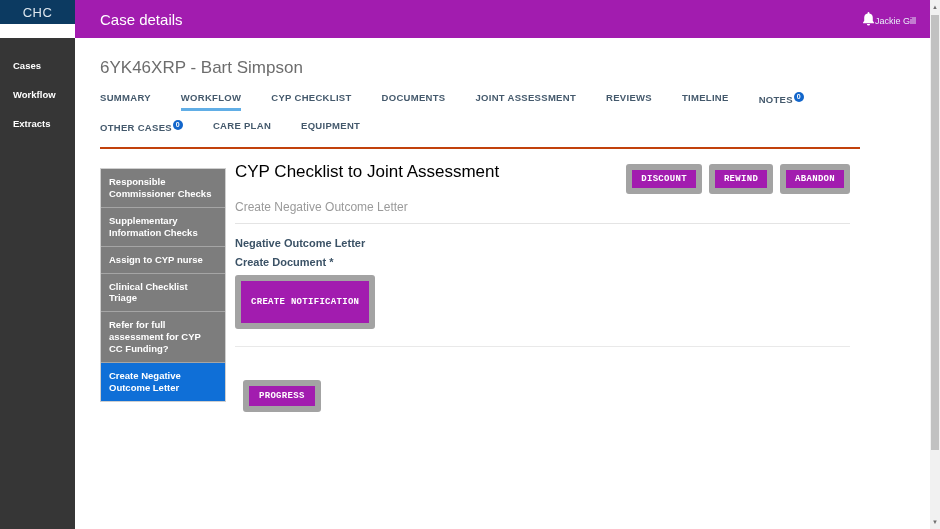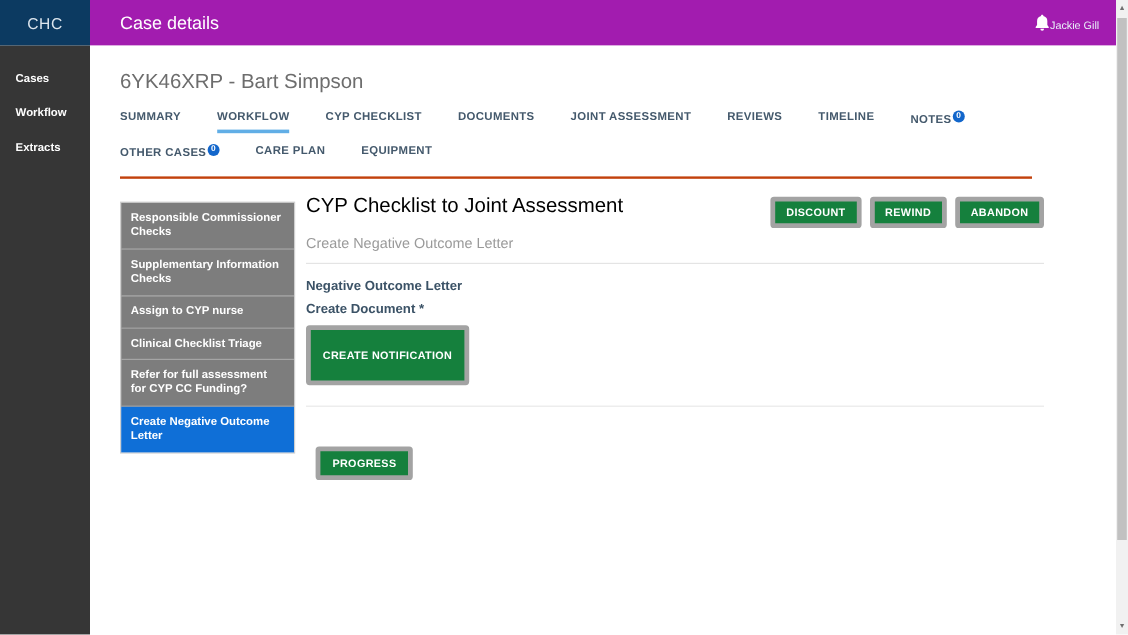--- a/index.html
+++ b/index.html
@@ -2,21 +2,21 @@
 <html><head>
 <meta charset="utf-8">
 <style>
   * { margin: 0; padding: 0; box-sizing: border-box; }
   html, body { width: 940px; height: 529px; overflow: hidden; }
   body { font-family: "Liberation Sans", sans-serif; background: #fff; }
   .app { position: relative; width: 940px; height: 529px; background: #fff; overflow: hidden; }
 
   
   .topbar { position: absolute; top: 0; left: 0; right: 10px; height: 38px; display: flex; }
-  .logo-box { width: 75px; height: 38px; background: #0c3a61; color: #dde6ee; font-size: 13px;
+  .logo-box { width: 75px; height: 24px; background: #0c3a61; color: #dde6ee; font-size: 13px;
               display: flex; align-items: center; justify-content: center; letter-spacing: 0.5px; }
   .titlebar { flex: 1; background: #a21caf; color: #fff; display: flex; align-items: center; padding: 0 14px 0 25px; }
   .titlebar-title { font-size: 15px; font-weight: 400; }
   .titlebar-right { margin-left: auto; display: flex; align-items: flex-end; gap: 0; }
   .bell { width: 13px; height: 14px; display: inline-block; }
   .user-name { font-size: 9px; color: #e9f1f9; }
 
   
   .sidebar { position: absolute; top: 38px; left: 0; bottom: 0; width: 75px; background: #363636; padding-top: 13px; }
   .sidebar-item { color: #fff; font-size: 9.5px; font-weight: 700; padding: 9px 0 9px 13px; cursor: pointer; }
@@ -29,33 +29,33 @@
   .tabs { display: flex; flex-wrap: wrap; column-gap: 30px; row-gap: 9px; max-width: 760px;
           border-bottom: 2px solid #c2410c; padding-bottom: 9px; }
   .tab { font-size: 9.5px; font-weight: 700; color: #44596c; letter-spacing: 0.3px; padding-bottom: 5px;
          cursor: pointer; white-space: nowrap; position: relative; }
   .tab.active { border-bottom: 3px solid #61aee6; }
   .tab .badge { display: inline-block; background: #1266cb; color: #fff; font-size: 7px; line-height: 10px;
                 width: 10px; height: 10px; border-radius: 50%; text-align: center; vertical-align: super; margin-left: 1px; }
 
   
   .workflow-layout { display: flex; margin-top: 19px; }
-  .steps { width: 146px; flex: none; border: 1px solid #cfcfcf; align-self: flex-start; }
+  .steps { width: 126px; flex: none; border: 1px solid #cfcfcf; align-self: flex-start; }
   .step { background: #7d7d7d; color: #fff; font-size: 9.5px; font-weight: 700; line-height: 1.25;
           padding: 7px 8px; border-bottom: 1px solid #a5a5a5; cursor: pointer; }
   .step:last-child { border-bottom: none; }
   .step.active { background: #0f6fd7; border-color: #0f6fd7; }
 
   
   .panel { width: 615px; margin-left: 9px; margin-top: -6px; }
   .panel-header { display: flex; align-items: flex-start; justify-content: space-between; }
   .panel-heading { font-size: 17px; font-weight: 400; color: #000000; }
   .panel-actions { display: flex; gap: 7px; padding-top: 2px; }
-  .btn { background: #15803d; color: #fff; border: 4px solid #a3a3a3; border-radius: 3px;
-         font-family: Liberation Sans, sans-serif; font-size: 9px; font-weight: 700;
+  .btn { background: #a21caf; color: #fff; border: 6px solid #a3a3a3; border-radius: 3px;
+         font-family: Liberation Mono, monospace; font-size: 9px; font-weight: 700;
          letter-spacing: 0.3px; padding: 4px 9px; cursor: pointer; }
   .panel-subheading { font-size: 12px; color: #9a9a9a; margin-top: 6px; }
   .panel-divider { border: none; border-top: 1px solid #e4e4e4; margin-top: 9px; }
   .section-label { font-size: 11px; font-weight: 700; color: #3b5266; margin-top: 13px; }
   .field-label { font-size: 11px; font-weight: 700; color: #3b5266; margin-top: 7px; }
   .create-notification { margin-top: 7px; padding: 16px 10px; }
   .divider-2 { border: none; border-top: 1px solid #e9e9e9; margin-top: 17px; }
   .progress-btn { margin-top: 33px; margin-left: 8px; padding: 5px 10px; }
 
   

